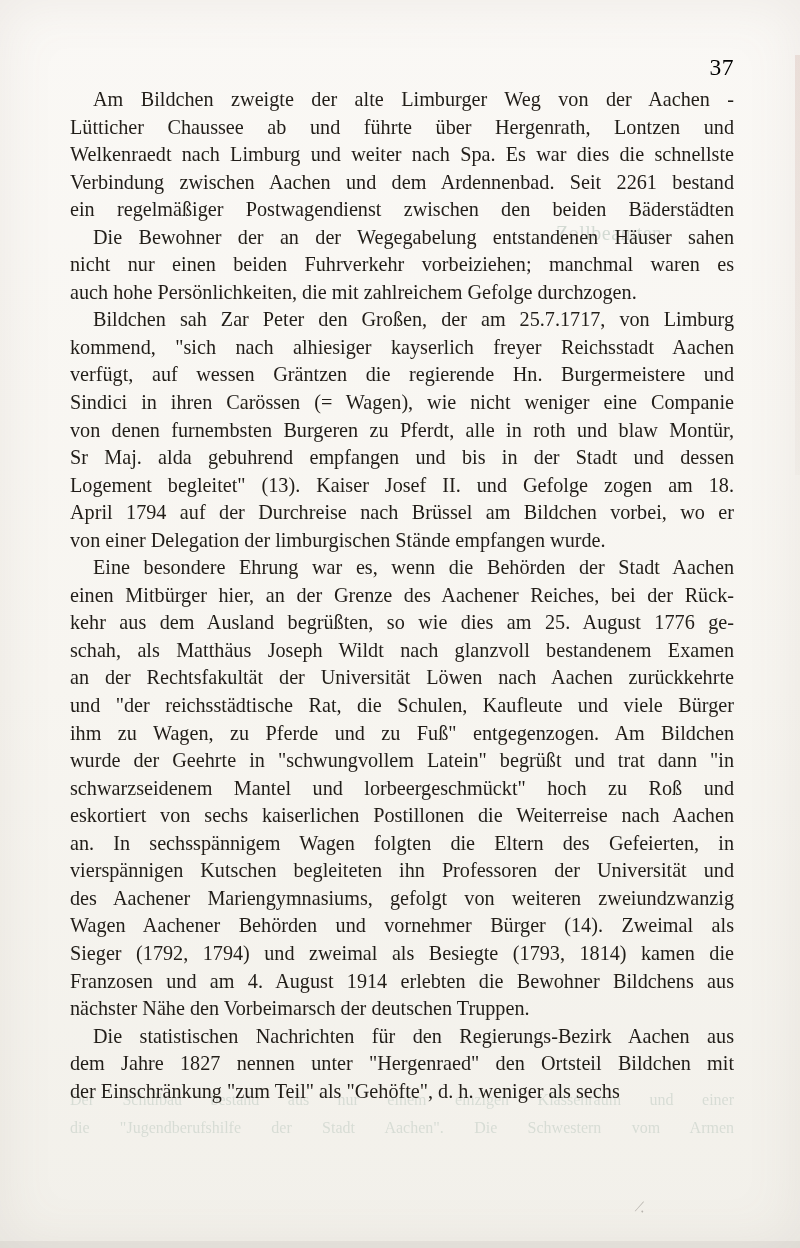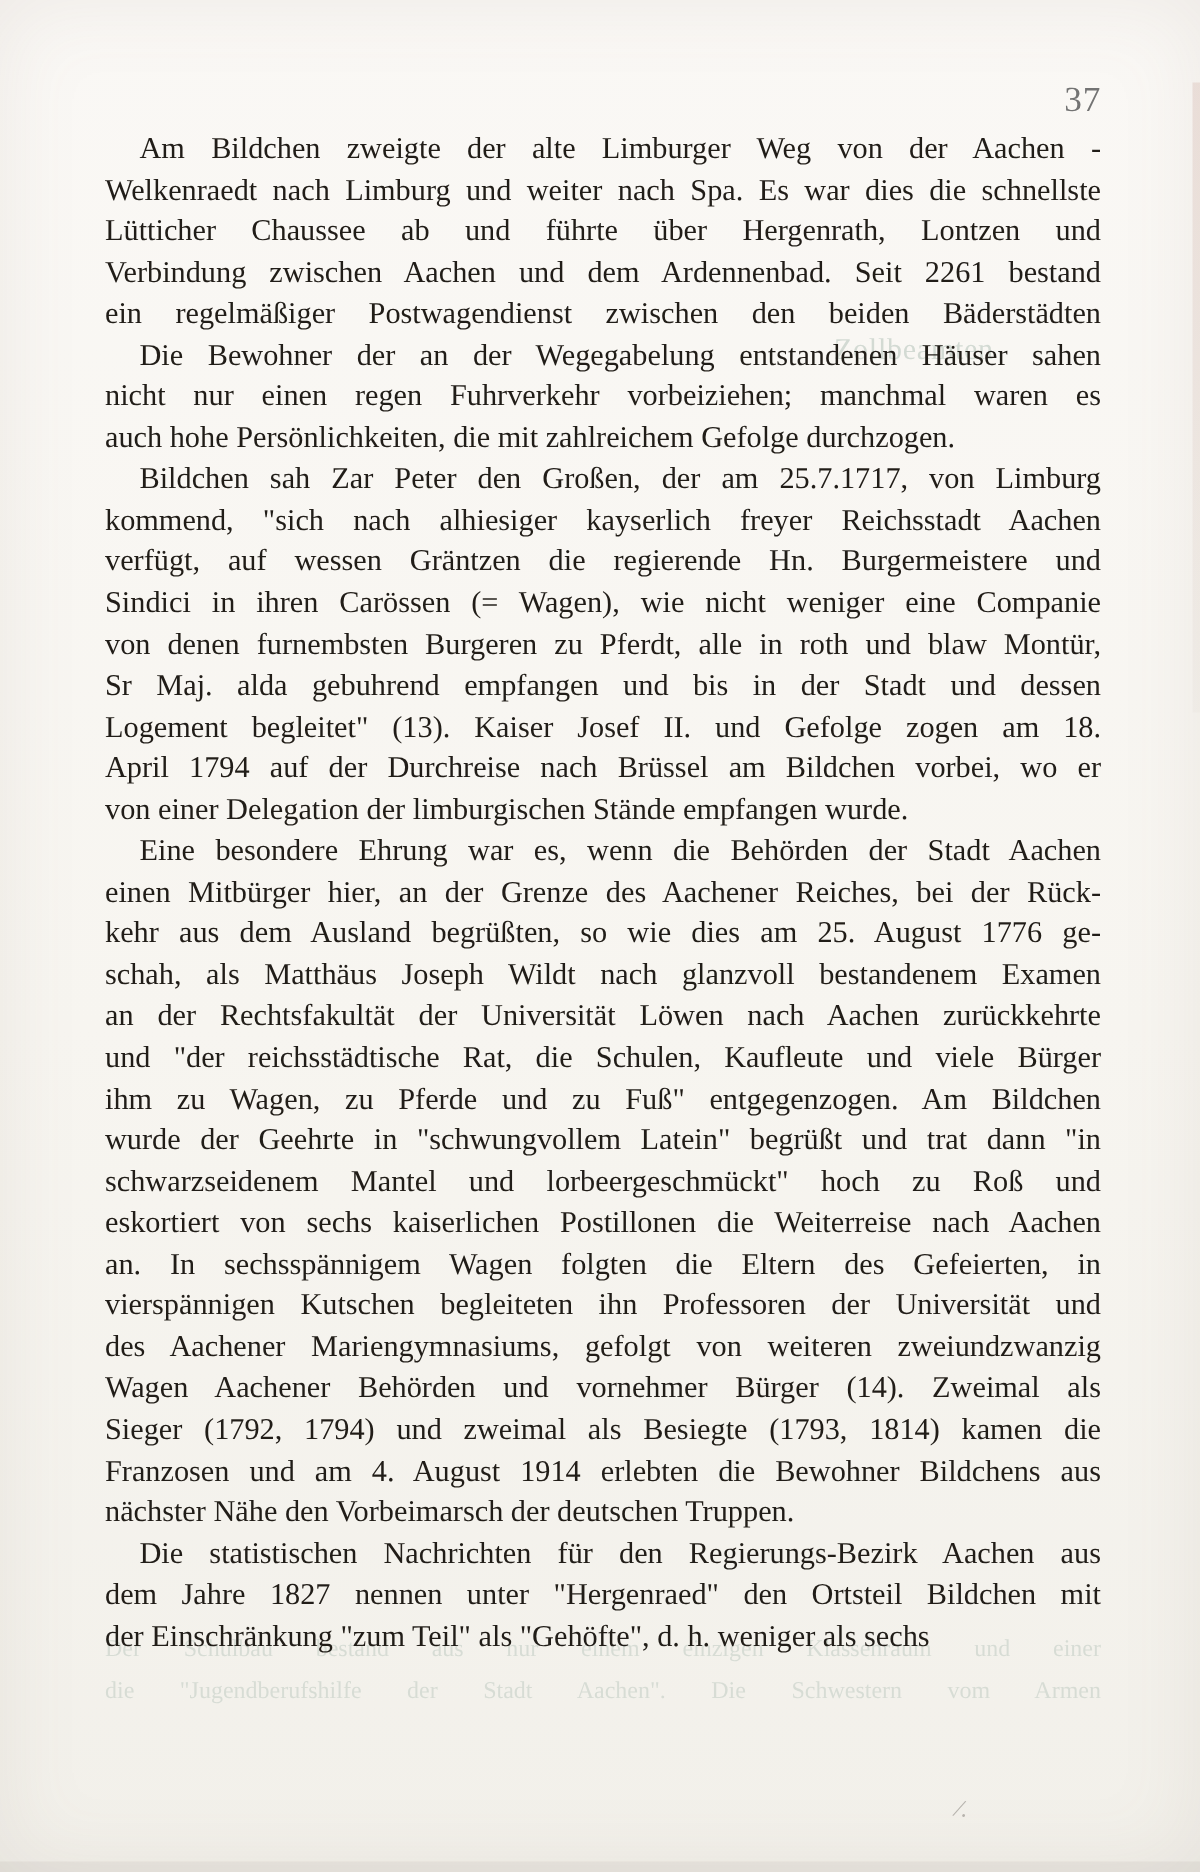--- a/index.html
+++ b/index.html
@@ -16,21 +16,21 @@
     inset: 0;
     box-shadow: inset 0 0 55px rgba(125, 112, 95, 0.10);
   }
   .page-number {
     position: absolute;
     top: 54px;
     left: 620px;
     width: 114px;
     text-align: right;
     font-size: 23.5px;
-    color: #737373;
+    color: #000000;
     letter-spacing: 0.5px;
   }
   .body-text {
     position: absolute;
     left: 70px;
     top: 86px;
     width: 664px;
     font-size: 20.2px;
     line-height: 27.55px;
     color: #211d18;
@@ -115,28 +115,28 @@
         <div class="ghost-line">Der Schulbau bestand aus nur einem einzigen Klassenraum und einer</div>
         <div class="ghost-line">die "Jugendberufshilfe der Stadt Aachen". Die Schwestern vom Armen</div>
       </div>
   </div>
 
   <div class="page-number">37</div>
 
   <div class="body-text">
       <div class="para">
         <div class="line first">Am Bildchen zweigte der alte Limburger Weg von der Aachen -</div>
+        <div class="line">Lütticher Chaussee ab und führte über Hergenrath, Lontzen und</div>
         <div class="line">Welkenraedt nach Limburg und weiter nach Spa. Es war dies die schnellste</div>
-        <div class="line">Lütticher Chaussee ab und führte über Hergenrath, Lontzen und</div>
         <div class="line">Verbindung zwischen Aachen und dem Ardennenbad. Seit 2261 bestand</div>
         <div class="line">ein regelmäßiger Postwagendienst zwischen den beiden Bäderstädten</div>
       </div>
       <div class="para">
         <div class="line first">Die Bewohner der an der Wegegabelung entstandenen Häuser sahen</div>
-        <div class="line">nicht nur einen regen Fuhrverkehr vorbeiziehen; manchmal waren es</div>
+        <div class="line">nicht nur einen beiden Fuhrverkehr vorbeiziehen; manchmal waren es</div>
         <div class="line last">auch hohe Persönlichkeiten, die mit zahlreichem Gefolge durchzogen.</div>
       </div>
       <div class="para">
         <div class="line first">Bildchen sah Zar Peter den Großen, der am 25.7.1717, von Limburg</div>
         <div class="line">kommend, "sich nach alhiesiger kayserlich freyer Reichsstadt Aachen</div>
         <div class="line">verfügt, auf wessen Gräntzen die regierende Hn. Burgermeistere und</div>
         <div class="line">Sindici in ihren Carössen (= Wagen), wie nicht weniger eine Companie</div>
         <div class="line">von denen furnembsten Burgeren zu Pferdt, alle in roth und blaw Montür,</div>
         <div class="line">Sr Maj. alda gebuhrend empfangen und bis in der Stadt und dessen</div>
         <div class="line">Logement begleitet" (13). Kaiser Josef II. und Gefolge zogen am 18.</div>

